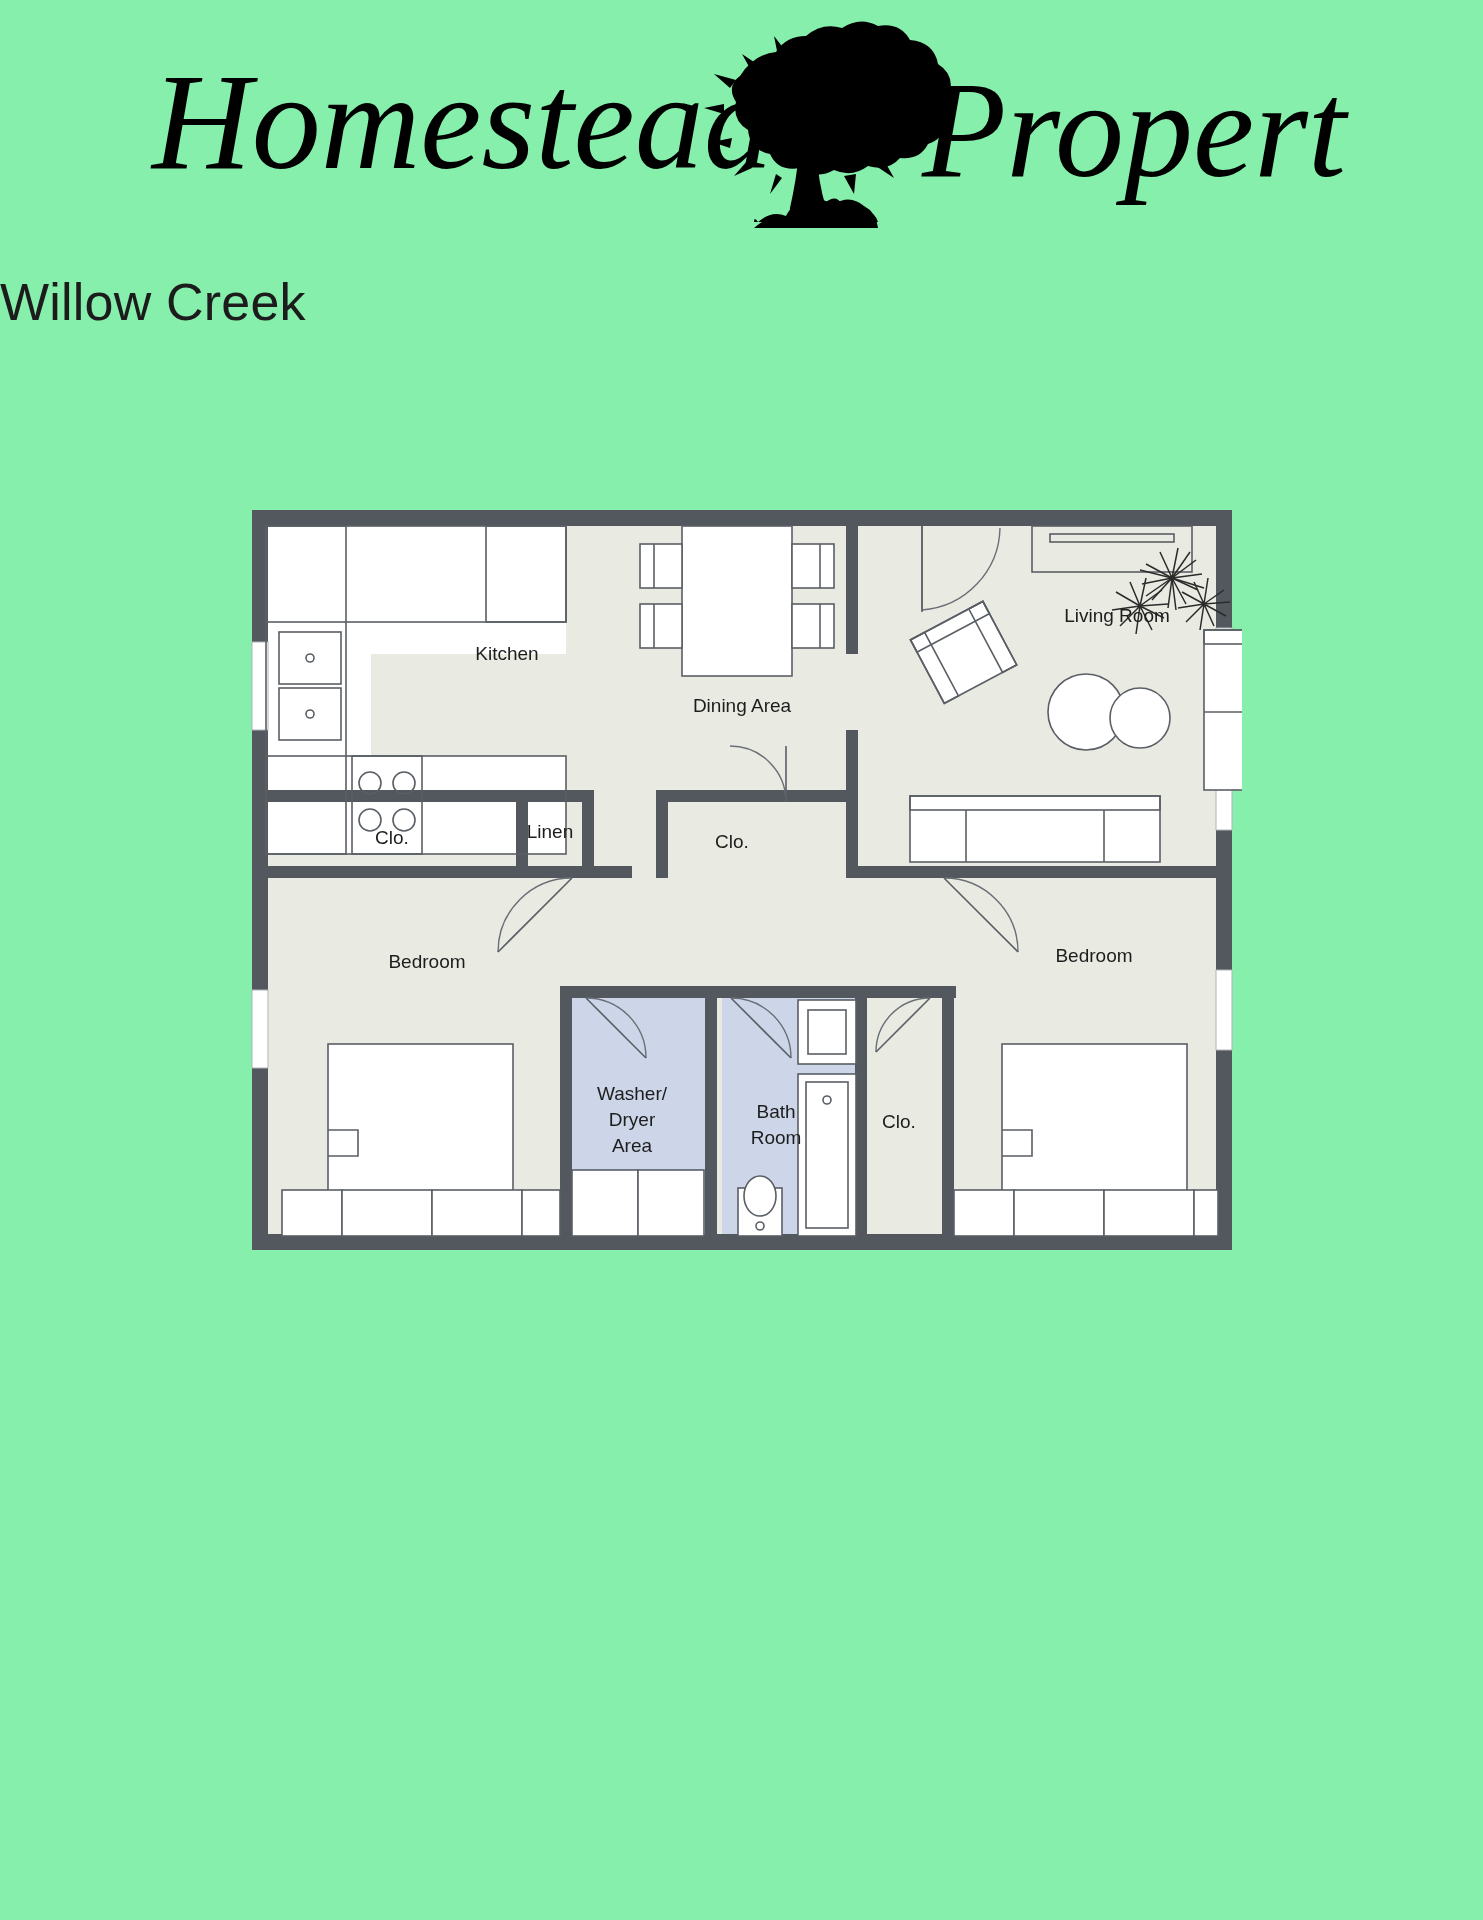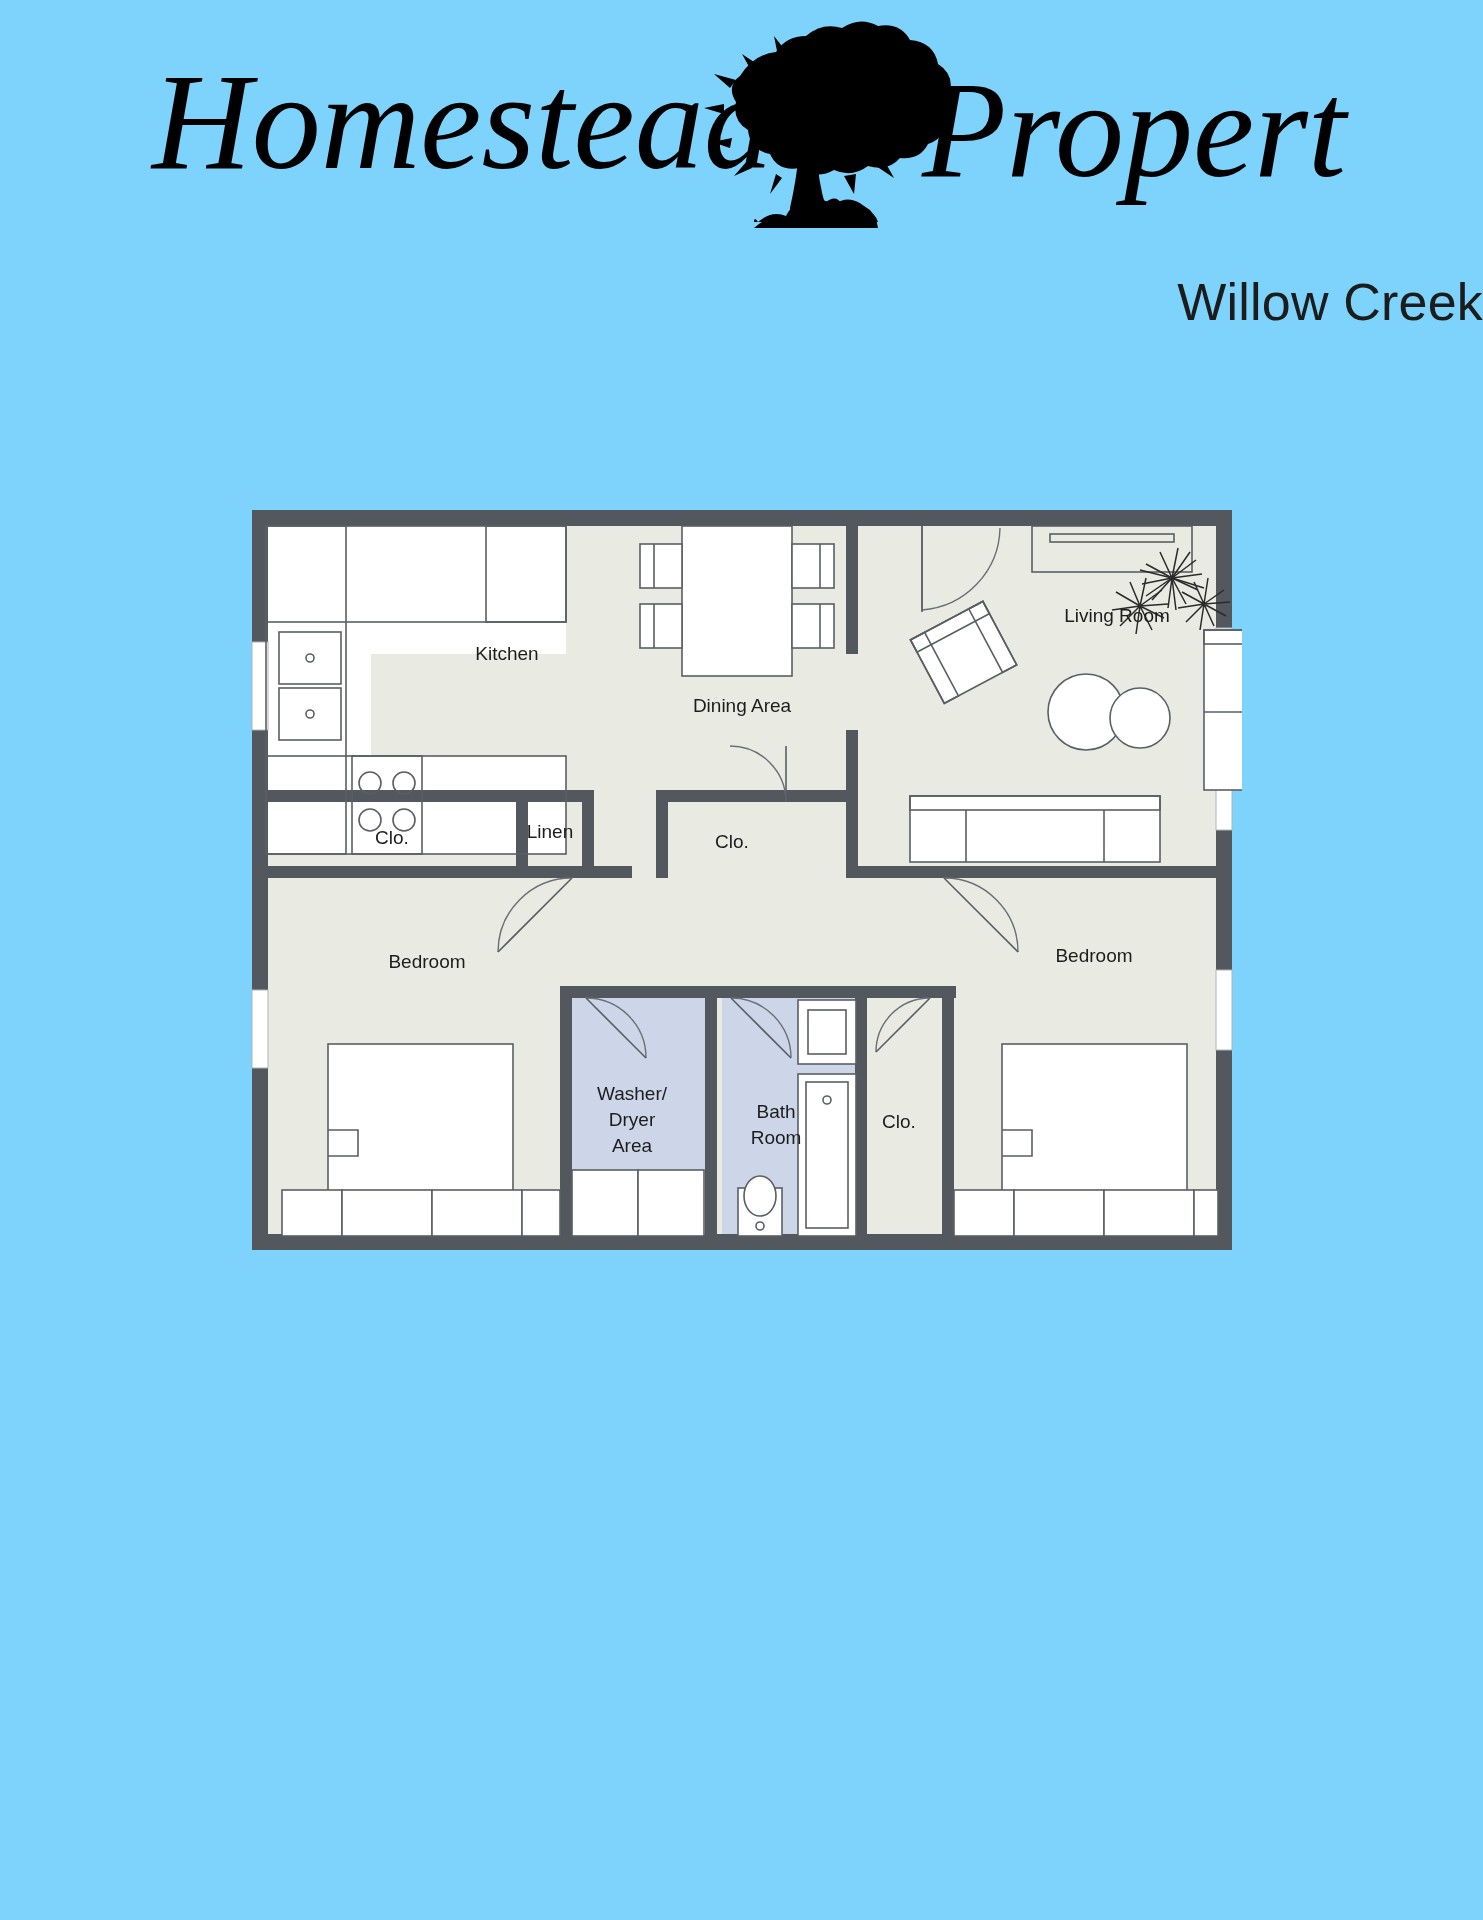--- a/index.html
+++ b/index.html
@@ -5,38 +5,38 @@
   * { box-sizing: border-box; }
   html, body {
     margin: 0; padding: 0;
     background: #ffffff;
     font-family: "Liberation Sans", sans-serif;
   }
   #page {
     position: relative;
     width: 1483px;
     height: 1920px;
-    background: #7dd3fc;
+    background: #86efac;
     overflow: hidden;
   }
 
   
   #logo-block {
     position: absolute;
     left: 0; top: 18px;
     width: 1483px;
     height: 220px;
   }
   #logo-svg { display: block; margin: 0 auto; }
 
   #title-block {
     position: absolute;
     left: 0; top: 268px;
     width: 1483px;
-    text-align: right;
+    text-align: left;
   }
   .title-line {
     font-size: 52px;
     line-height: 68px;
     color: #1c1c1c;
     font-weight: 400;
     letter-spacing: 0.2px;
   }
 
   

